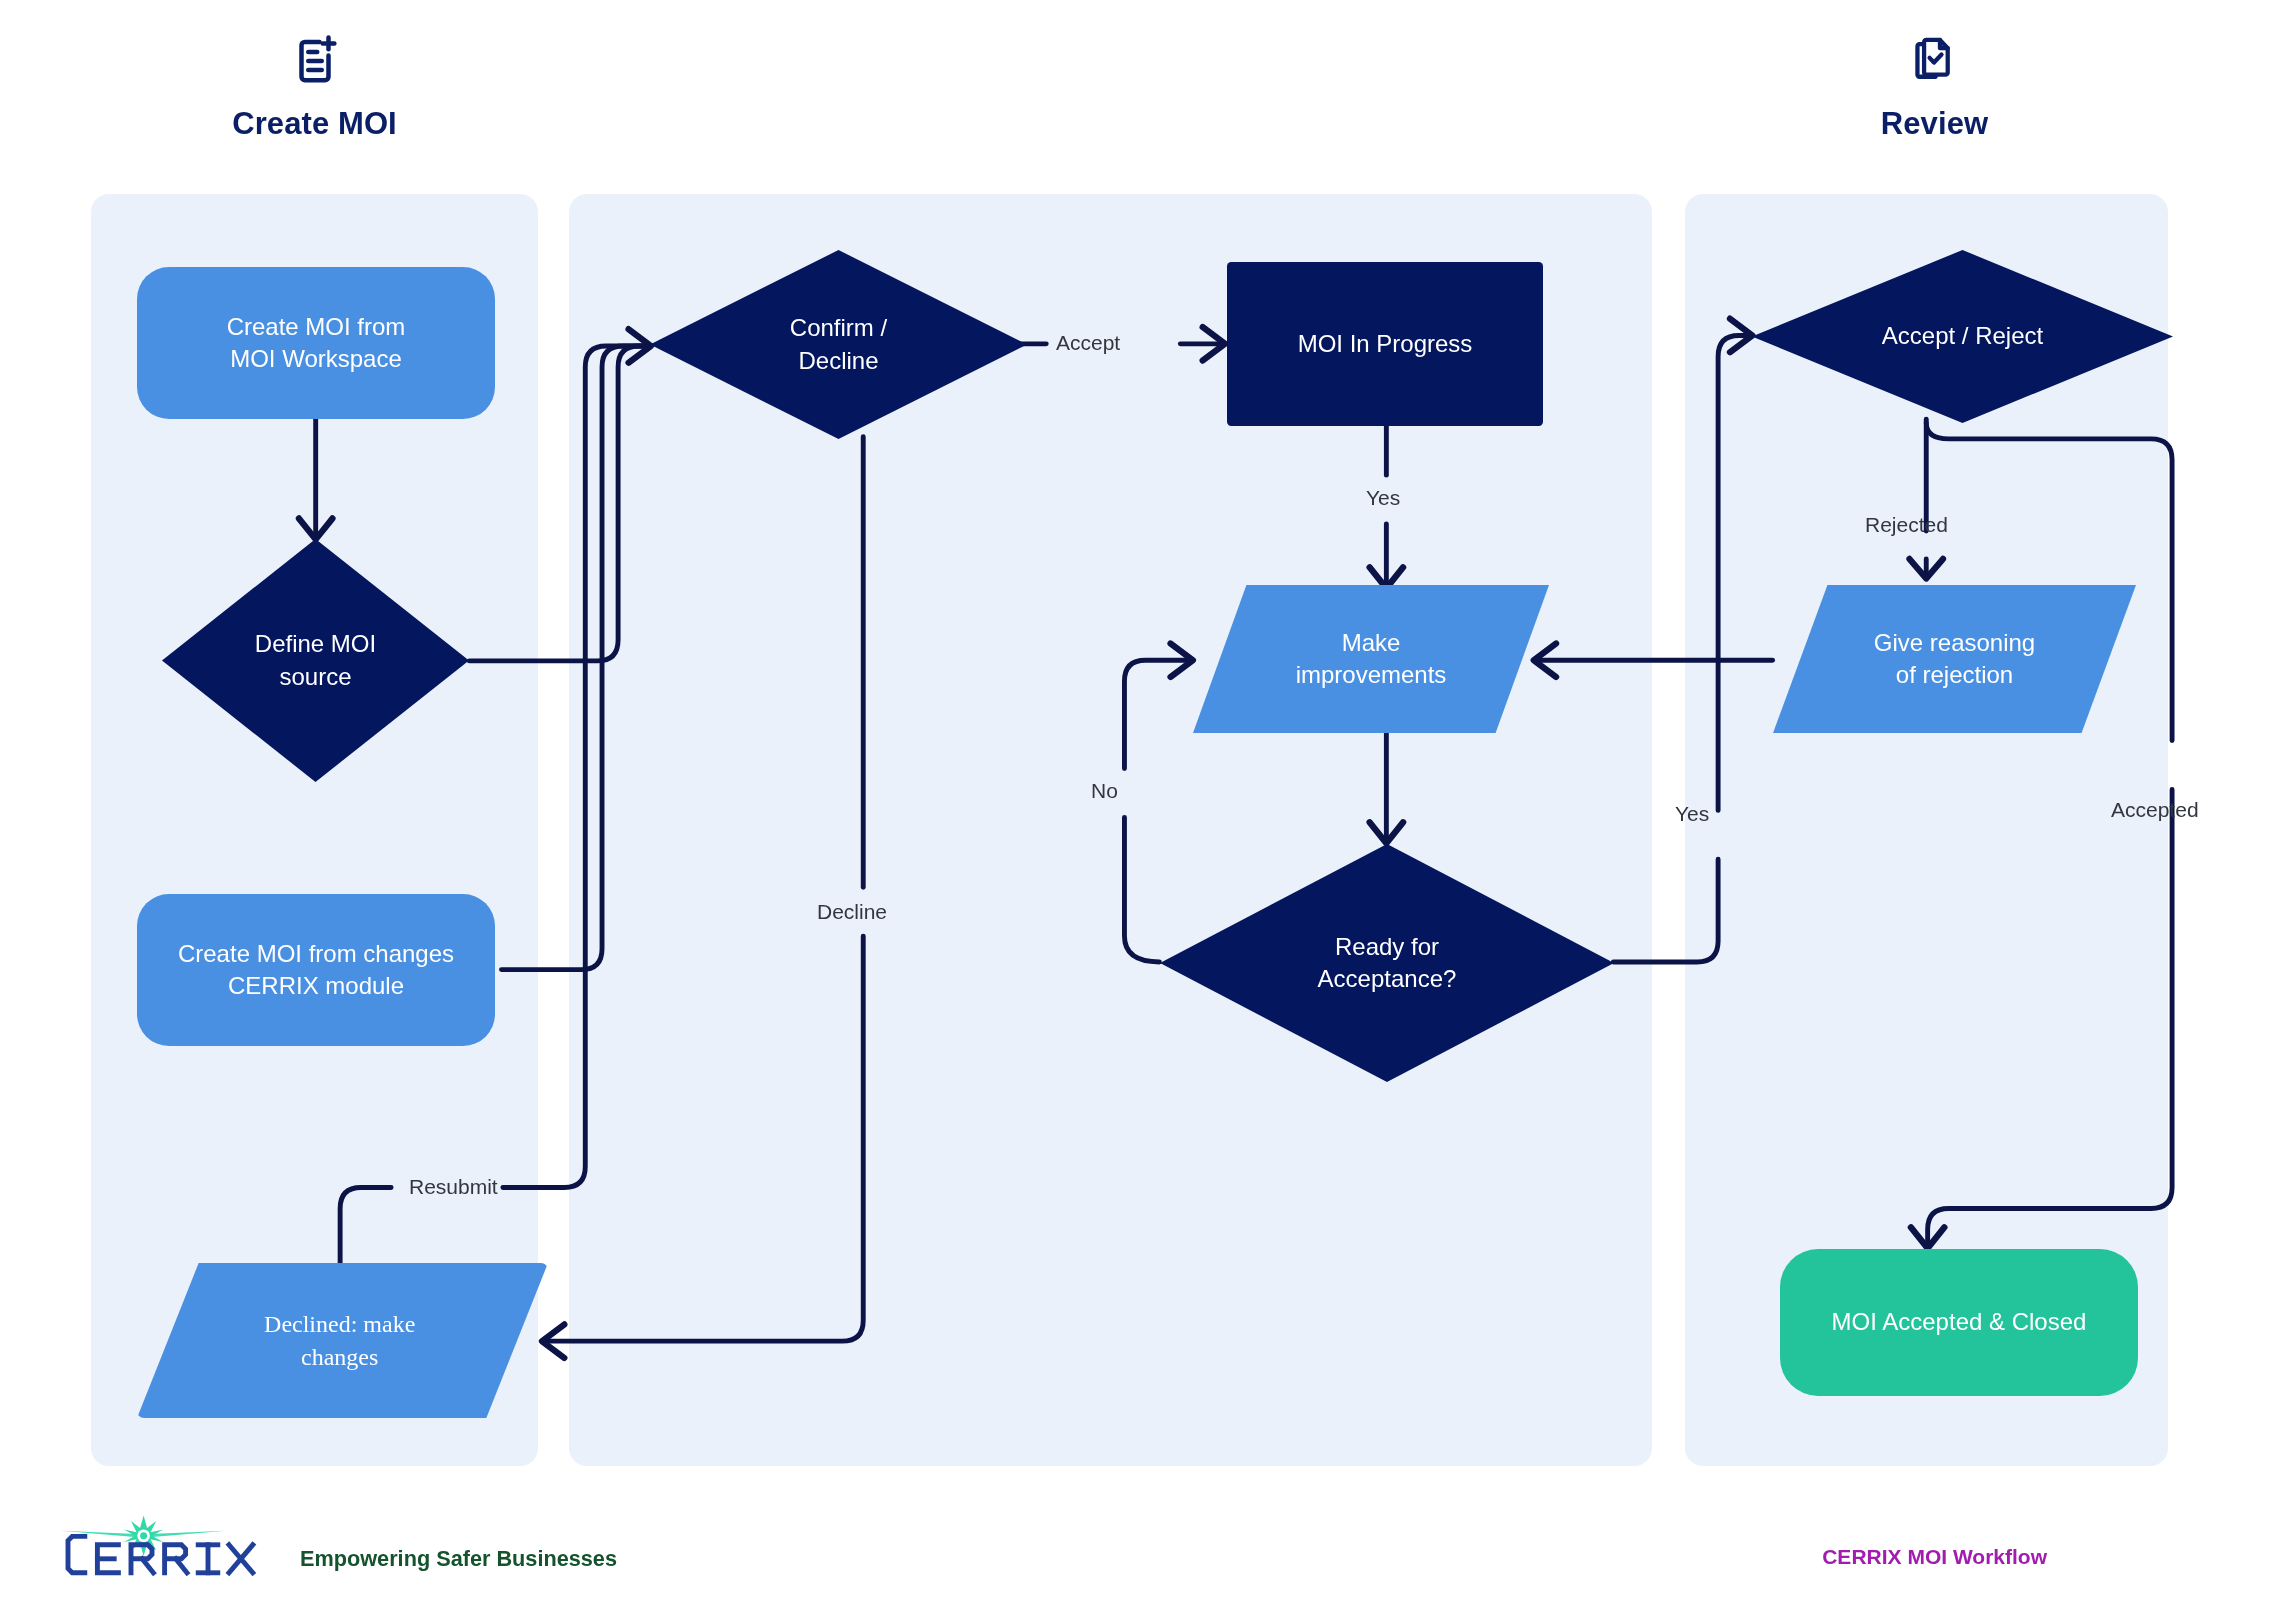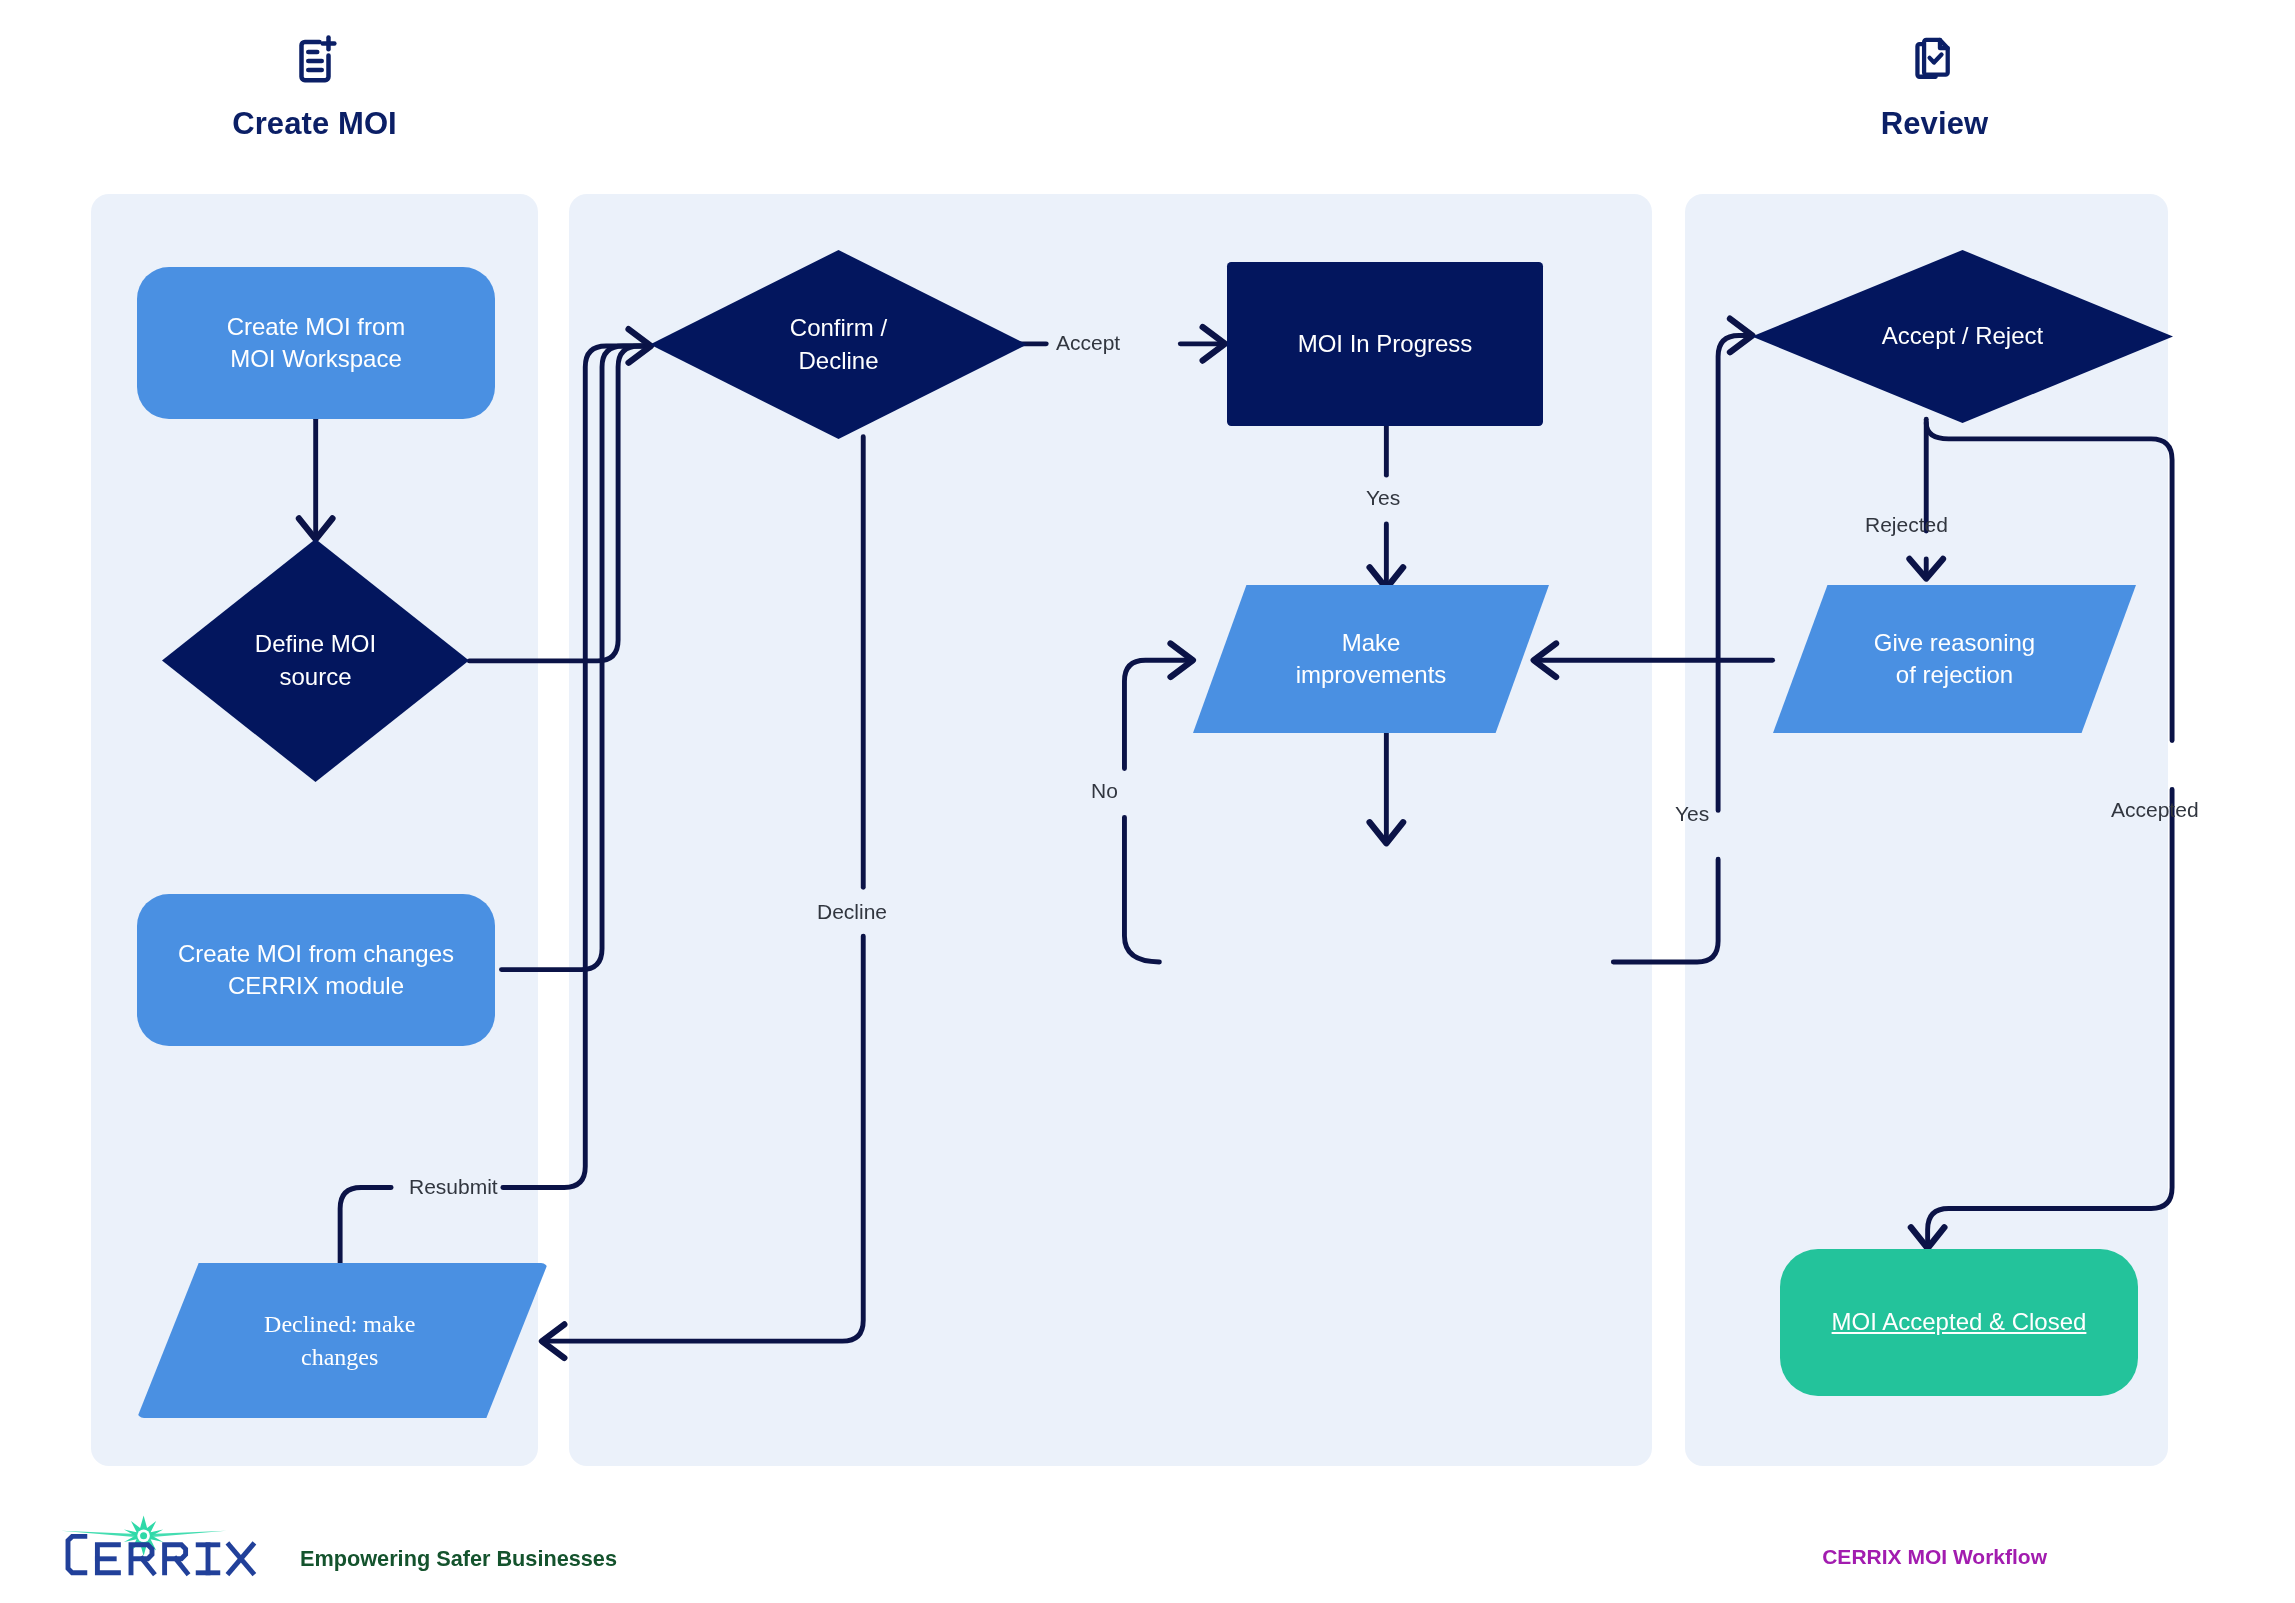--- a/index.html
+++ b/index.html
@@ -265,33 +265,39 @@
     <span class="label">MOI In Progress</span>
   </div>
 
   <div class="node para" style="left:1193px; top:585px; width:356px; height:148px;">
     <span>
       <span class="label">Make</span>
       <span class="label">improvements</span>
     </span>
   </div>
 
+  <div class="node diamond" style="left:1160px; top:844px; width:454px; height:238px;">
+    <span>
+      <span class="label">Ready for</span>
+      <span class="label">Acceptance?</span>
+    </span>
+  </div>
 
   <div class="node diamond" style="left:1752px; top:250px; width:421px; height:173px;">
     <span class="label">Accept / Reject</span>
   </div>
 
   <div class="node para" style="left:1773px; top:585px; width:363px; height:148px;">
     <span>
       <span class="label">Give reasoning</span>
       <span class="label">of rejection</span>
     </span>
   </div>
 
-  <div class="node rounded green" style="left:1780px; top:1249px; width:358px; height:147px;text-decoration:underline;">
+  <div class="node rounded green" style="left:1780px; top:1249px; width:358px; height:147px;">
     <span class="label">MOI Accepted &amp; Closed</span>
   </div>
 
   <div class="elabel" style="left:1056px; top:331px;">Accept</div>
 
   <div class="elabel" style="left:817px; top:900px;">Decline</div>
 
   <div class="elabel" style="left:409px; top:1175px;">Resubmit</div>
 
   <div class="elabel" style="left:1366px; top:486px;">Yes</div>

